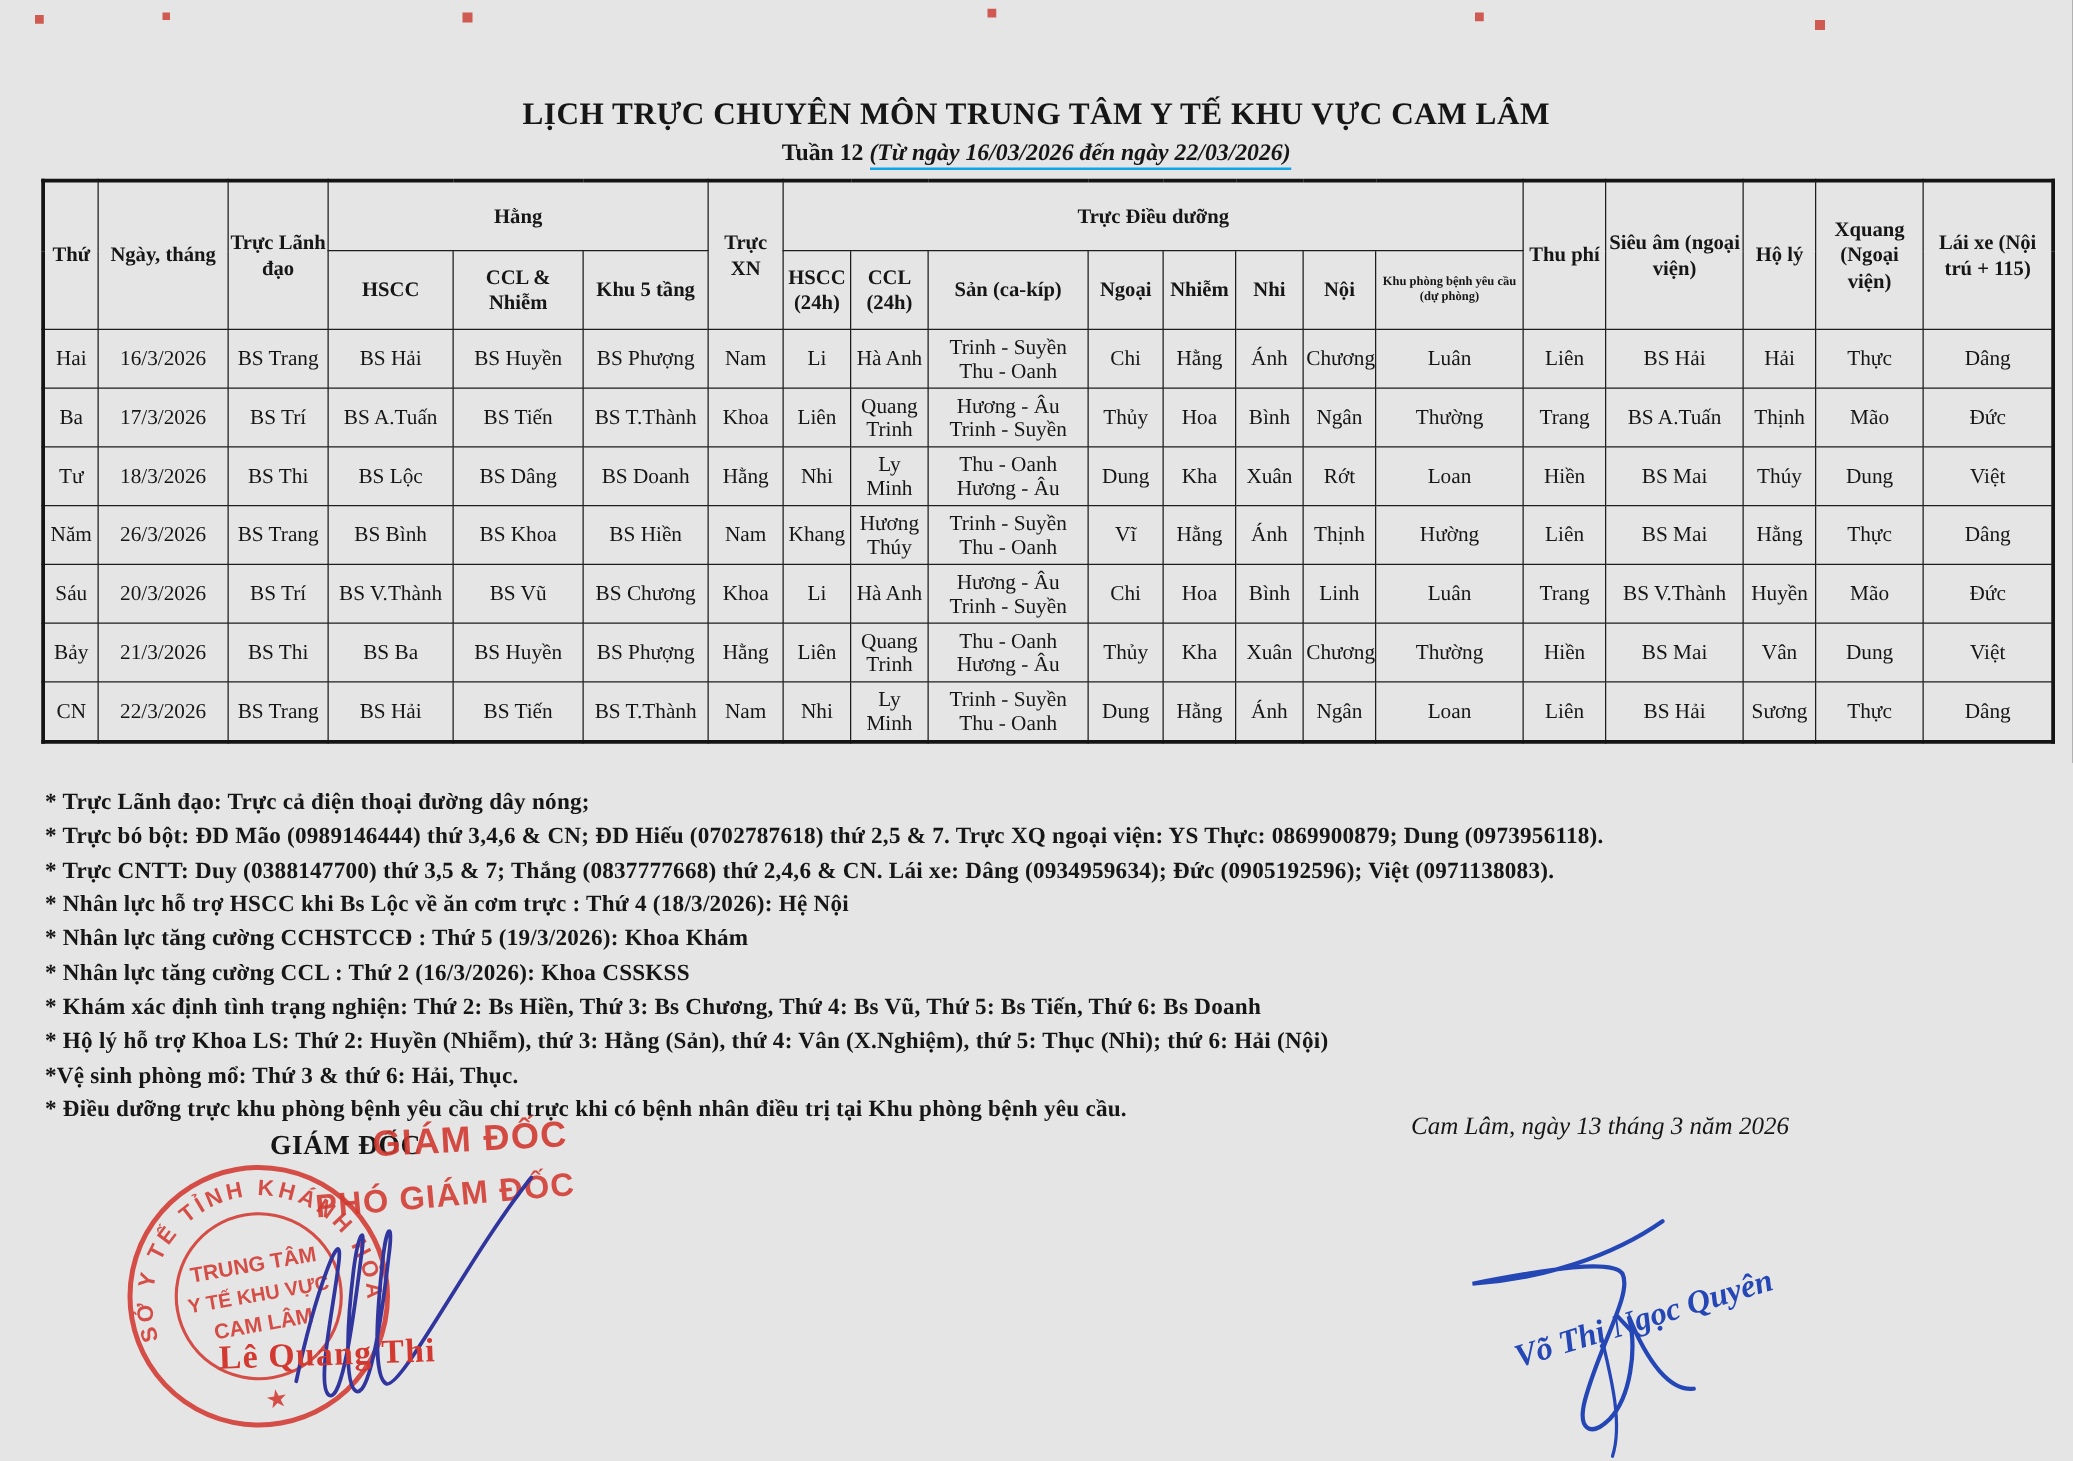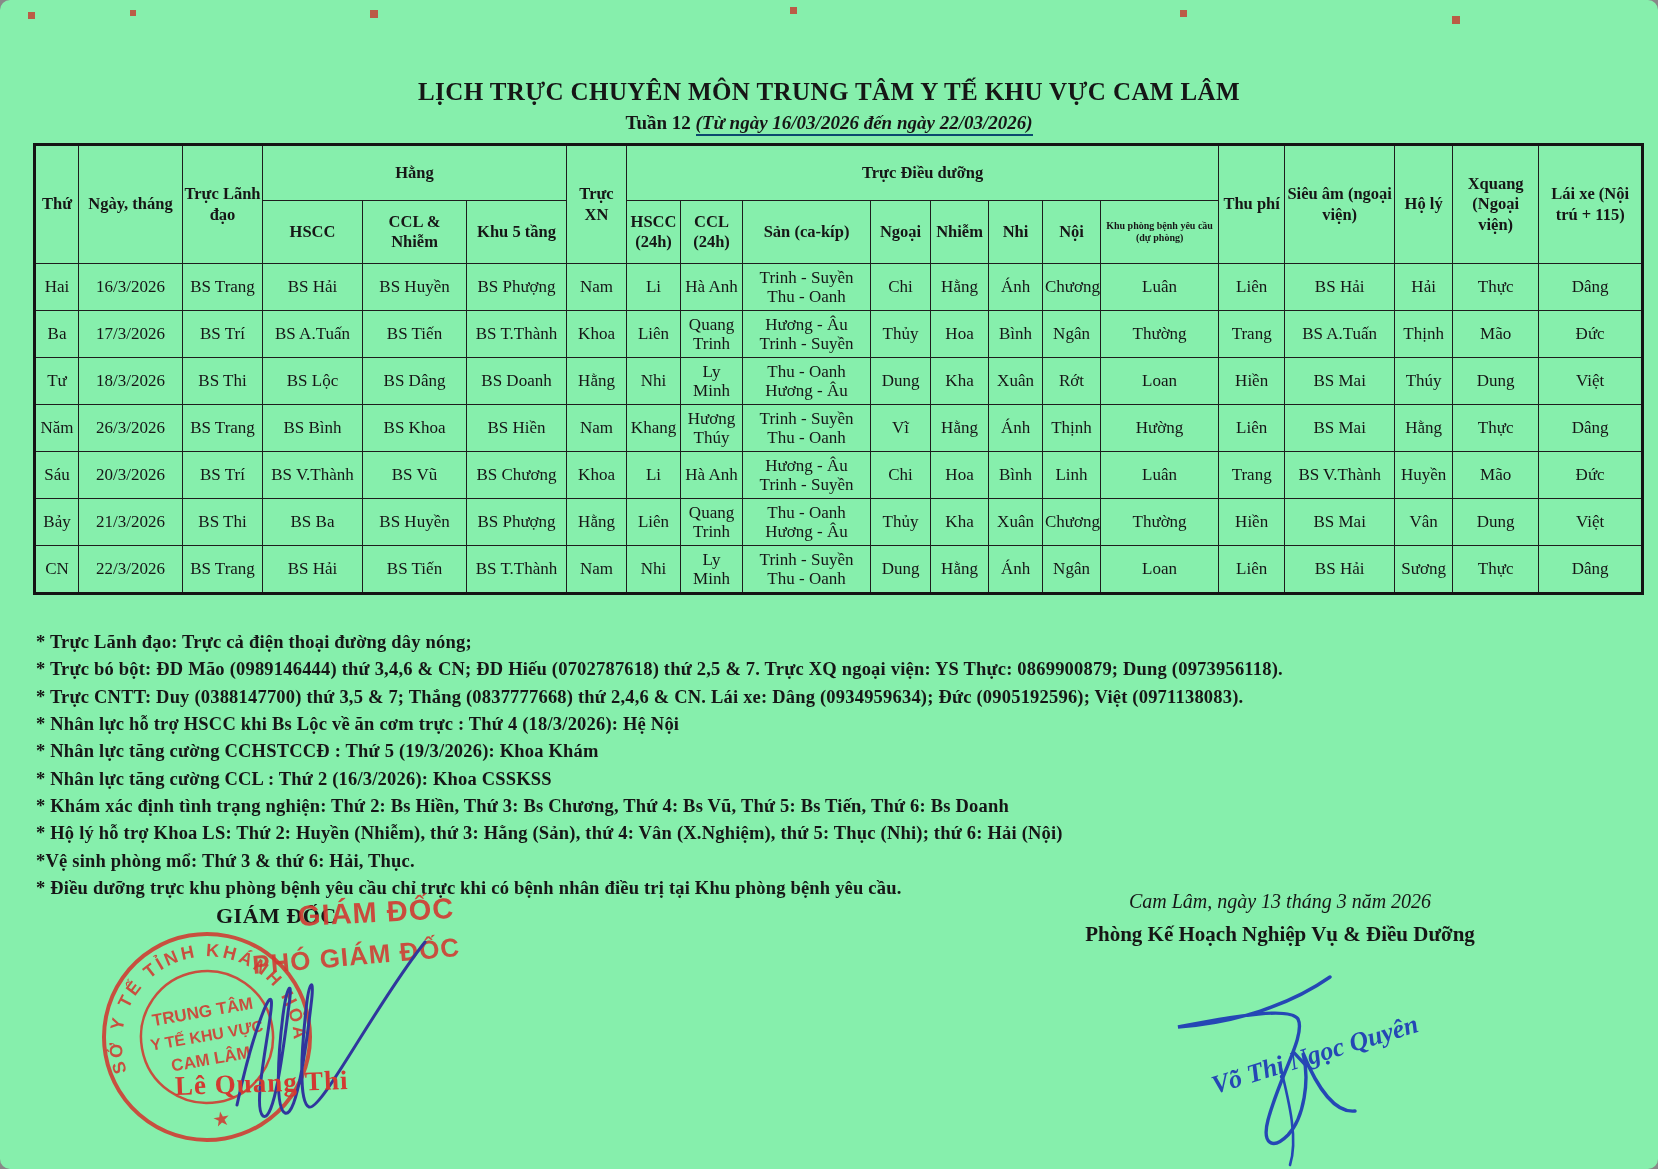--- a/index.html
+++ b/index.html
@@ -1,24 +1,24 @@
 <!DOCTYPE html>
 <html><head>
 <meta charset="utf-8">
 <style>
   html,body{margin:0;padding:0;background:#888;}
-  .page{position:relative;width:1658px;height:1169px;background:#86efac;
-        font-family:"Liberation Serif",serif;color:#161616;overflow:hidden;border-radius:10px;}
+  .page{position:relative;width:1658px;height:1169px;background:#e5e5e5;
+        font-family:"Liberation Serif",serif;color:#161616;overflow:hidden;}
   .artifact{position:absolute;background:#c8372d;opacity:.8;}
 
   .title{position:absolute;top:78px;left:0;width:100%;text-align:center;
          font-size:25px;font-weight:bold;letter-spacing:.4px;}
   .subtitle{position:absolute;top:112px;left:0;width:100%;text-align:center;
          font-size:19px;font-weight:bold;}
-  .subtitle .it{font-style:italic;border-bottom:2px solid #0c4a6e;padding-bottom:1px;}
+  .subtitle .it{font-style:italic;border-bottom:2px solid #0ea5e9;padding-bottom:1px;}
 
   table.sched{position:absolute;left:33px;top:143px;width:1608px;
         border-collapse:collapse;table-layout:fixed;border:3px solid #141414;}
   .sched th,.sched td{border:1.4px solid #1d1d1d;text-align:center;vertical-align:middle;
         overflow:hidden;}
   .sched thead th{font-weight:bold;font-size:16.5px;line-height:1.22;padding:2px 1px;}
   .sched thead tr:first-child th{height:50px;}
   .sched thead tr:last-child th{height:58px;}
   .sched tbody td{font-size:17px;height:44px;white-space:pre-line;line-height:1.12;
         padding:1px 2px;}
@@ -290,21 +290,20 @@
       <div class="note-line">* Nhân lực hỗ trợ HSCC khi Bs Lộc về ăn cơm trực : Thứ 4 (18/3/2026): Hệ Nội</div>
       <div class="note-line">* Nhân lực tăng cường CCHSTCCĐ :  Thứ 5 (19/3/2026): Khoa Khám</div>
       <div class="note-line">* Nhân lực tăng cường CCL : Thứ 2 (16/3/2026): Khoa CSSKSS</div>
       <div class="note-line">* Khám xác định tình trạng nghiện: Thứ 2: Bs Hiền, Thứ 3: Bs Chương, Thứ 4: Bs Vũ, Thứ 5: Bs Tiến, Thứ 6: Bs Doanh</div>
       <div class="note-line">* Hộ lý hỗ trợ Khoa LS: Thứ 2: Huyền (Nhiễm), thứ 3: Hằng (Sản), thứ 4: Vân (X.Nghiệm), thứ 5: Thục (Nhi); thứ 6: Hải (Nội)</div>
       <div class="note-line">*Vệ sinh phòng mổ: Thứ 3 &amp; thứ 6: Hải, Thục.</div>
       <div class="note-line">* Điều dưỡng trực khu phòng bệnh yêu cầu chỉ trực khi có bệnh nhân điều trị tại Khu phòng bệnh yêu cầu.</div>
     </div>
 
   <div class="place-date">Cam Lâm, ngày 13 tháng 3 năm 2026</div>
-  <div class="department">Phòng Kế Hoạch Nghiệp Vụ &amp; Điều Dưỡng</div>
   <svg class="sig-ink" style="left:1140px;top:965px" width="300" height="210" viewBox="0 0 300 210">
     <path d="M 190 12 C 150 40, 95 58, 38 62 C 100 50, 150 42, 158 54 C 166 70, 140 110, 128 155 C 122 178, 132 186, 148 170 C 164 153, 170 115, 163 88 C 178 125, 196 148, 215 146" fill="none" stroke="#2547b5" stroke-width="3.4" stroke-linecap="round"></path>
     <path d="M 140 100 C 150 140, 158 175, 150 200" fill="none" stroke="#2547b5" stroke-width="2.6" stroke-linecap="round"></path>
   </svg>
   <div class="sig-right-name">Võ Thị Ngọc Quyên</div>
 
   <div class="typed-title">GIÁM ĐỐC</div>
   <div class="stamp-title1">GIÁM ĐỐC</div>
   <div class="stamp-title2">PHÓ GIÁM ĐỐC</div>
 

